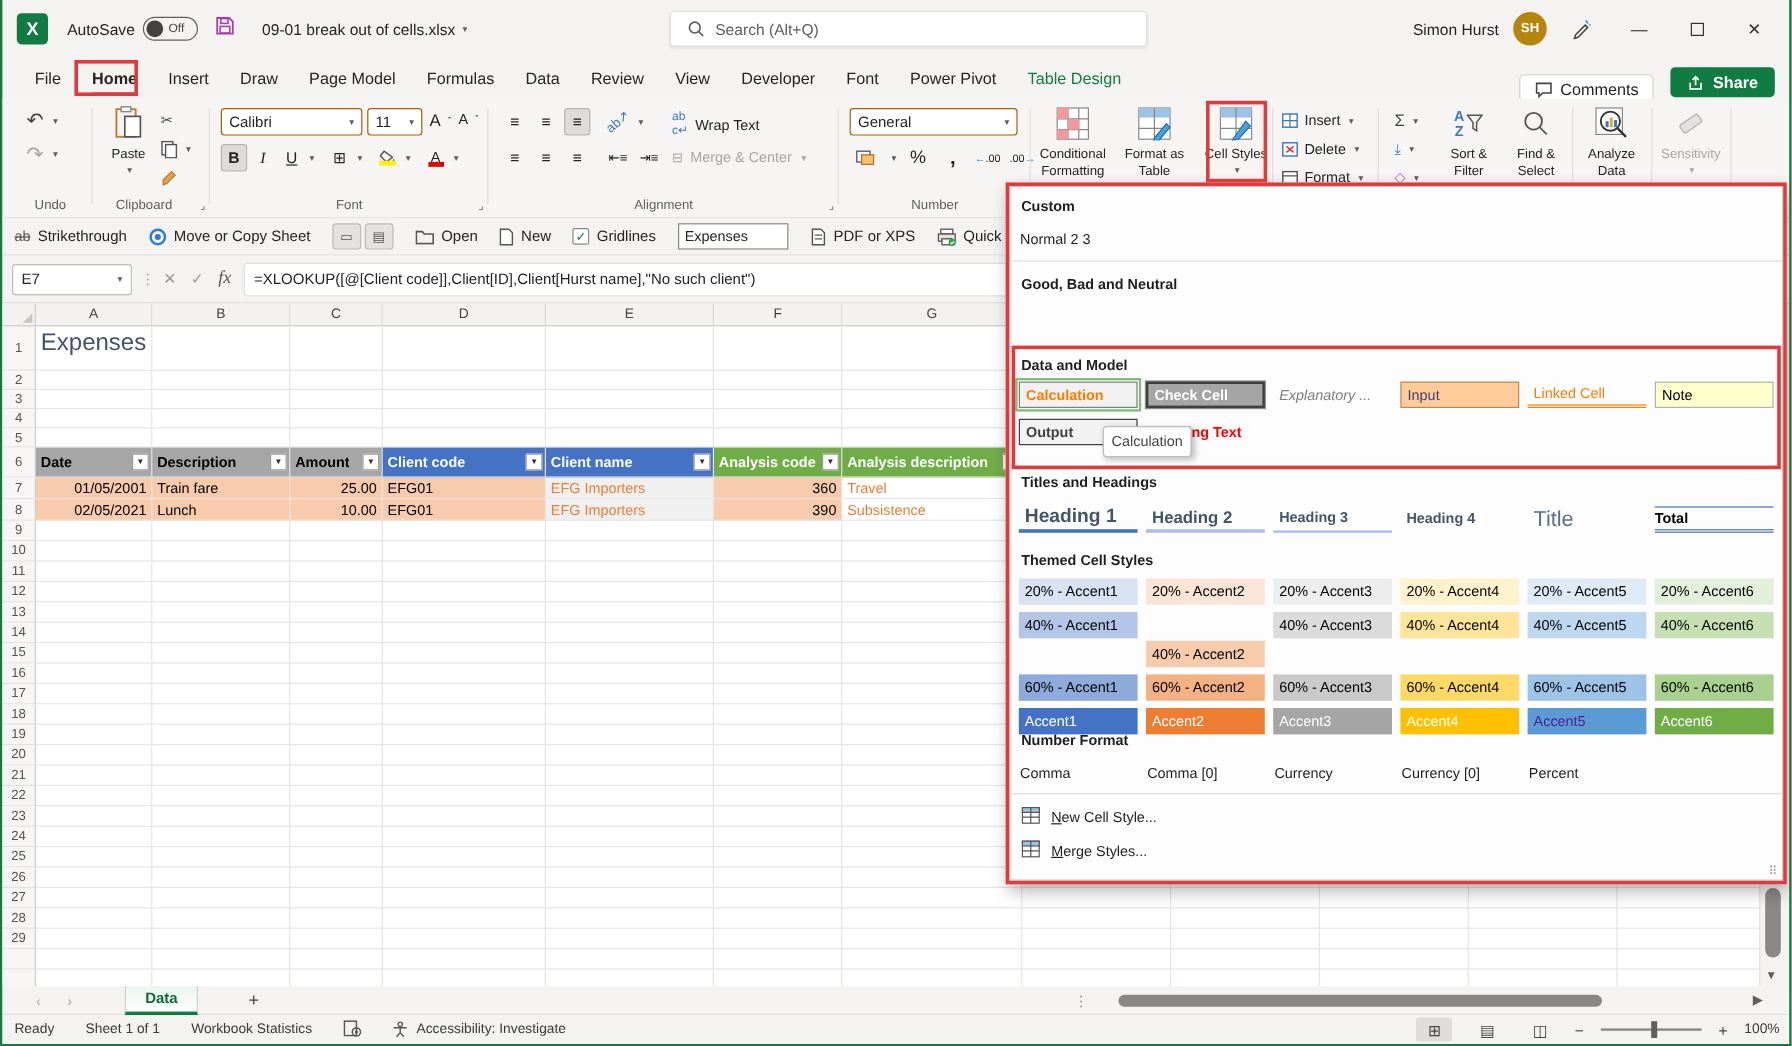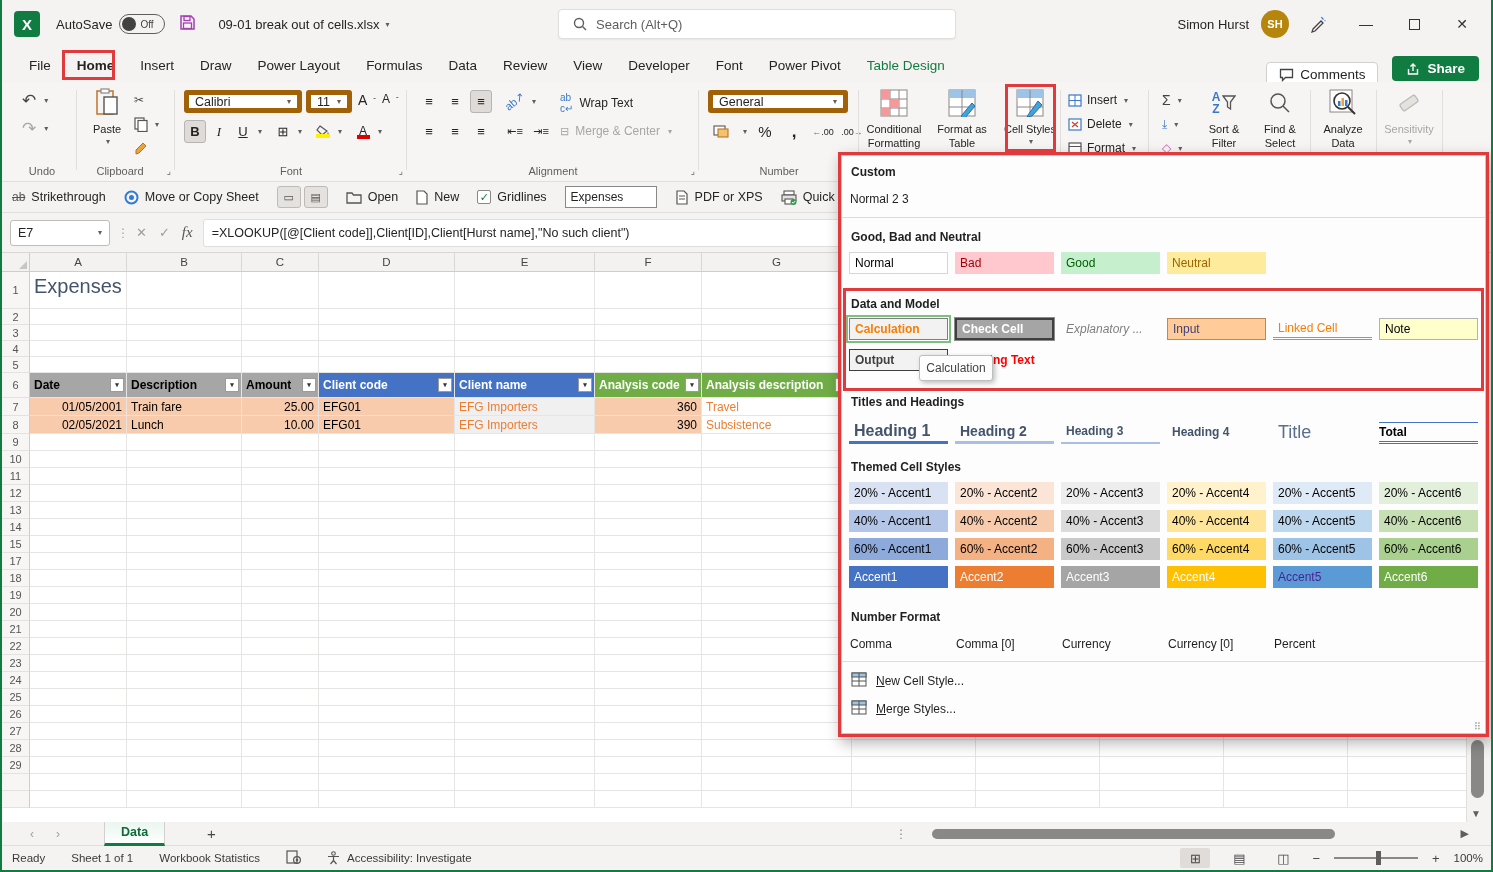--- a/index.html
+++ b/index.html
@@ -40,21 +40,21 @@
 .ribbon{position:absolute;left:0;top:82px;width:100%;height:100px;background:#F7F5F4;border-bottom:1px solid #E1DFDD;}
 .grp{position:absolute;top:0;height:99px;}
 .grplabel{position:absolute;bottom:4px;left:0;width:100%;text-align:center;font-size:11px;color:#605E5C;white-space:nowrap;}
 .lnch{position:absolute;right:1px;bottom:5px;font-size:9px;color:#605E5C;}
 .vsep{position:absolute;top:8px;height:80px;width:1px;background:#E1DFDD;}
 .icn{color:#444;}
 .dd{font-size:8px;color:#605E5C;margin-left:2px;}
 .bigbtn{position:absolute;top:4px;width:64px;text-align:center;font-size:11px;color:#252423;line-height:1.25;}
 .bigbtn .bicon{height:34px;display:flex;align-items:center;justify-content:center;margin-bottom:3px;}
 .smallrow{position:absolute;display:flex;align-items:center;gap:6px;font-size:12px;color:#252423;}
-.combo{background:#fff;border:5px solid #a16207;border-radius:3px;height:23px;display:flex;align-items:center;
+.combo{background:#fff;border:1px solid #a16207;border-radius:3px;height:23px;display:flex;align-items:center;
   justify-content:space-between;padding:0 6px;font-size:12.5px;color:#252423;}
 .fbtn{width:22px;height:23px;display:flex;align-items:center;justify-content:center;font-size:13px;color:#252423;}
 .pressed{background:#DEDBD9;border:1px solid #B8B4B1;border-radius:3px;}
 .colorbar{display:block;height:4px;margin-top:-2px;}
 .grey-txt{color:#A8A6A4;}
 .stack3{position:absolute;display:flex;flex-direction:column;gap:4px;font-size:12px;color:#252423;}
 .stackitem{display:flex;align-items:center;gap:5px;height:20px;}
 .minisvg{flex:0 0 auto;}
 
 .qatrow{position:absolute;left:0;top:182px;width:100%;height:31px;background:#F5F3F2;border-bottom:1px solid #E1DFDD;
@@ -215,21 +215,21 @@
         </span>
       <span class="winbtn">✕</span>
     </div>
   </div>
 
   <div class="tabrow">
       <div class="tab">File</div>
       <div class="tab active">Home</div>
       <div class="tab">Insert</div>
       <div class="tab">Draw</div>
-      <div class="tab">Power Layout</div>
+      <div class="tab">Page Model</div>
       <div class="tab">Formulas</div>
       <div class="tab">Data</div>
       <div class="tab">Review</div>
       <div class="tab">View</div>
       <div class="tab">Developer</div>
       <div class="tab">Font</div>
       <div class="tab">Power Pivot</div>
       <div class="tab contextual">Table Design</div>
     </div>
   <div class="tabrow-right">
@@ -871,20 +871,35 @@
           <div class="gcell" style="width: 140px;"></div>
           <div class="gcell" style="width: 107px;"></div>
           <div class="gcell" style="width: 150px;"></div>
           <div class="gcell" style="width: 124px;"></div>
           <div class="gcell" style="width: 124px;"></div>
           <div class="gcell" style="width: 124px;"></div>
           <div class="gcell" style="width: 124px;"></div>
           <div class="gcell" style="width: 122px;"></div>
         </div>
         <div class="grow" style="height: 17px;">
+          <div class="gut">16</div>
+          <div class="gcell" style="width: 97px;"></div>
+          <div class="gcell" style="width: 115px;"></div>
+          <div class="gcell" style="width: 77px;"></div>
+          <div class="gcell" style="width: 136px;"></div>
+          <div class="gcell" style="width: 140px;"></div>
+          <div class="gcell" style="width: 107px;"></div>
+          <div class="gcell" style="width: 150px;"></div>
+          <div class="gcell" style="width: 124px;"></div>
+          <div class="gcell" style="width: 124px;"></div>
+          <div class="gcell" style="width: 124px;"></div>
+          <div class="gcell" style="width: 124px;"></div>
+          <div class="gcell" style="width: 122px;"></div>
+        </div>
+        <div class="grow" style="height: 17px;">
           <div class="gut">17</div>
           <div class="gcell" style="width: 97px;"></div>
           <div class="gcell" style="width: 115px;"></div>
           <div class="gcell" style="width: 77px;"></div>
           <div class="gcell" style="width: 136px;"></div>
           <div class="gcell" style="width: 140px;"></div>
           <div class="gcell" style="width: 107px;"></div>
           <div class="gcell" style="width: 150px;"></div>
           <div class="gcell" style="width: 124px;"></div>
           <div class="gcell" style="width: 124px;"></div>
@@ -1107,26 +1122,20 @@
   <div class="vscroll">
     <div class="vthumb"></div>
     <div class="varrow">▼</div>
   </div>
 
   <div class="stylespanel">
     <div class="sechdr" style="top:10px;">Custom</div>
     <div class="pitem" style="top:37px;">Normal 2 3</div>
     <div class="psep" style="top:62px;"></div>
     <div class="sechdr" style="top:75px;">Good, Bad and Neutral</div>
-    <div class="chiprow" style="top:97px;">
-        <div class="chip cs-normal">Normal</div>
-        <div class="chip cs-bad">Bad</div>
-        <div class="chip cs-good">Good</div>
-        <div class="chip cs-neutral">Neutral</div>
-      </div>
     <div class="anno-dm"></div>
     <div class="sechdr" style="top:142px;">Data and Model</div>
     <div class="chiprow" style="top:163px;">
         <div class="chip cs-calc">Calculation</div>
         <div class="chip cs-check">Check Cell</div>
         <div class="chip cs-expl">Explanatory ...</div>
         <div class="chip cs-input">Input</div>
         <div class="chip cs-linked">Linked Cell</div>
         <div class="chip cs-note">Note</div>
       </div>
@@ -1148,21 +1157,21 @@
       </div>
     <div class="sechdr" style="top:305px;">Themed Cell Styles</div>
     <div class="themedgrid">
         <div class="chip" style="background: rgb(217, 226, 243); color: rgb(0, 0, 0);">20% - Accent1</div>
         <div class="chip" style="background: rgb(251, 229, 214); color: rgb(0, 0, 0);">20% - Accent2</div>
         <div class="chip" style="background: rgb(237, 237, 237); color: rgb(0, 0, 0);">20% - Accent3</div>
         <div class="chip" style="background: rgb(255, 242, 204); color: rgb(0, 0, 0);">20% - Accent4</div>
         <div class="chip" style="background: rgb(222, 235, 247); color: rgb(0, 0, 0);">20% - Accent5</div>
         <div class="chip" style="background: rgb(226, 239, 218); color: rgb(0, 0, 0);">20% - Accent6</div>
         <div class="chip" style="background: rgb(180, 198, 231); color: rgb(0, 0, 0);">40% - Accent1</div>
-        <div class="chip" style="background: rgb(248, 203, 173); color: rgb(0, 0, 0);">40% - Accent2</div>
+        <div class="chip" style="background: rgb(248, 203, 173); color: rgb(0, 0, 0); margin-top: 24px;">40% - Accent2</div>
         <div class="chip" style="background: rgb(219, 219, 219); color: rgb(0, 0, 0);">40% - Accent3</div>
         <div class="chip" style="background: rgb(255, 229, 153); color: rgb(0, 0, 0);">40% - Accent4</div>
         <div class="chip" style="background: rgb(189, 215, 238); color: rgb(0, 0, 0);">40% - Accent5</div>
         <div class="chip" style="background: rgb(198, 224, 180); color: rgb(0, 0, 0);">40% - Accent6</div>
         <div class="chip" style="background: rgb(142, 170, 219); color: rgb(0, 0, 0);">60% - Accent1</div>
         <div class="chip" style="background: rgb(244, 177, 131); color: rgb(0, 0, 0);">60% - Accent2</div>
         <div class="chip" style="background: rgb(201, 201, 201); color: rgb(0, 0, 0);">60% - Accent3</div>
         <div class="chip" style="background: rgb(255, 217, 102); color: rgb(0, 0, 0);">60% - Accent4</div>
         <div class="chip" style="background: rgb(157, 195, 230); color: rgb(0, 0, 0);">60% - Accent5</div>
         <div class="chip" style="background: rgb(169, 208, 142); color: rgb(0, 0, 0);">60% - Accent6</div>

